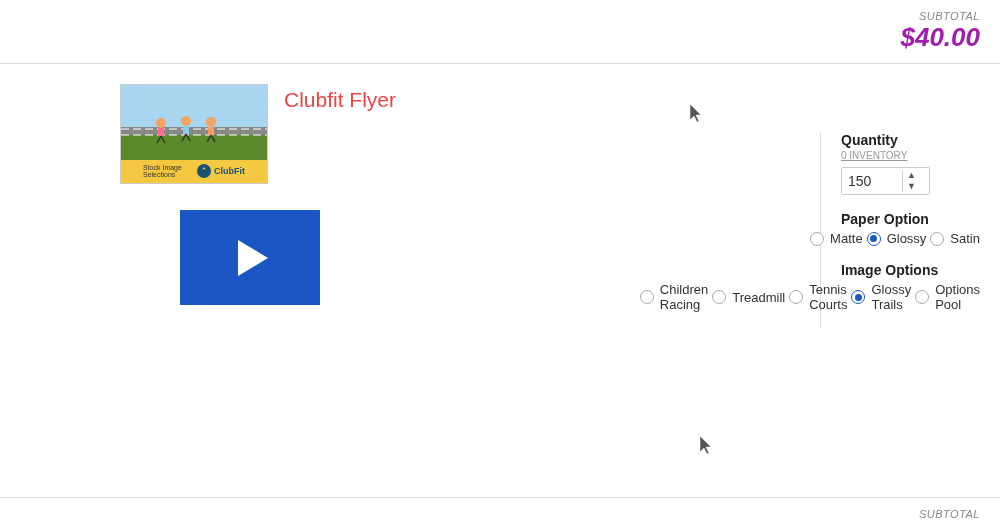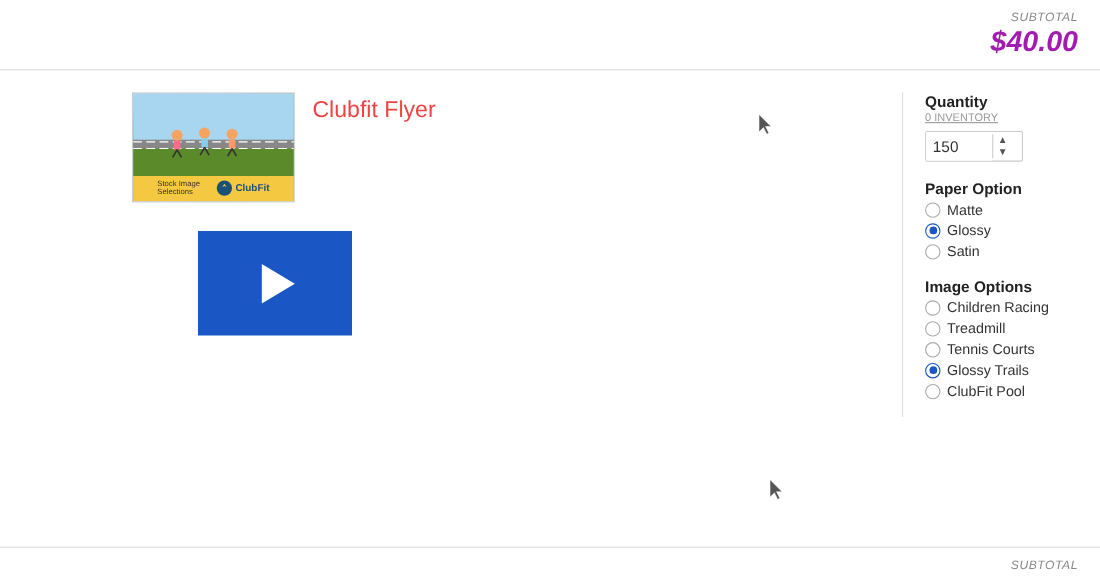--- a/index.html
+++ b/index.html
@@ -131,20 +131,21 @@
       border-left: 30px solid #fff;
       margin-left: 6px;
     }
 
     .right-panel {
       width: 160px;
       flex-shrink: 0;
       border-left: 1px solid #ddd;
       padding-left: 20px;
       padding-top: 0;
+      margin-top: 48px;
     }
 
     .quantity-section {
       margin-bottom: 16px;
     }
 
     .section-label {
       font-size: 14px;
       font-weight: bold;
       color: #222;
@@ -191,21 +192,21 @@
       color: #555;
       line-height: 1;
     }
 
     .paper-option-section {
       margin-bottom: 16px;
     }
 
     .radio-group {
       display: flex;
-      flex-direction: column;
+      flex-direction: row;
       gap: 4px;
       margin-top: 4px;
       justify-content: flex-end;
     }
 
     .radio-item {
       display: flex;
       align-items: center;
       gap: 6px;
       font-size: 13px;
@@ -379,21 +380,21 @@
         <div class="radio-item">
           <div class="radio-circle"></div>
           <span>Tennis Courts</span>
         </div>
         <div class="radio-item">
           <div class="radio-circle selected"></div>
           <span>Glossy Trails</span>
         </div>
         <div class="radio-item">
           <div class="radio-circle"></div>
-          <span>ClubFit Pool</span>
+          <span>Options Pool</span>
         </div>
       </div>
     </div>
 
   </div>
 </div>
 
 <svg class="cursor-arrow cursor1" viewBox="0 0 16 20" xmlns="http://www.w3.org/2000/svg">
   <path d="M0,0 L0,16 L4,12 L7,18 L9,17 L6,11 L11,11 Z" fill="#555" stroke="#fff" stroke-width="0.5"></path>
 </svg>

